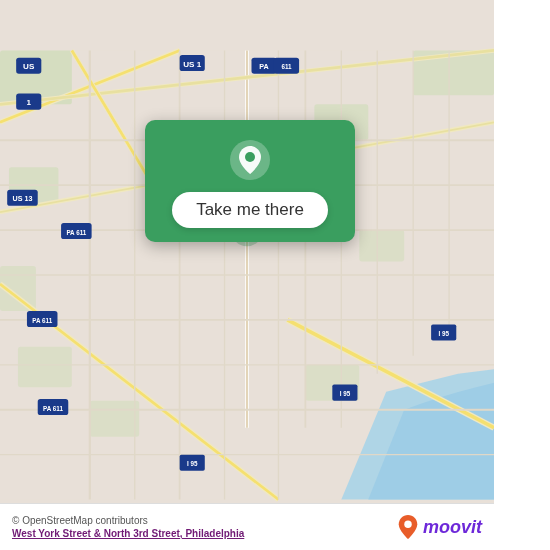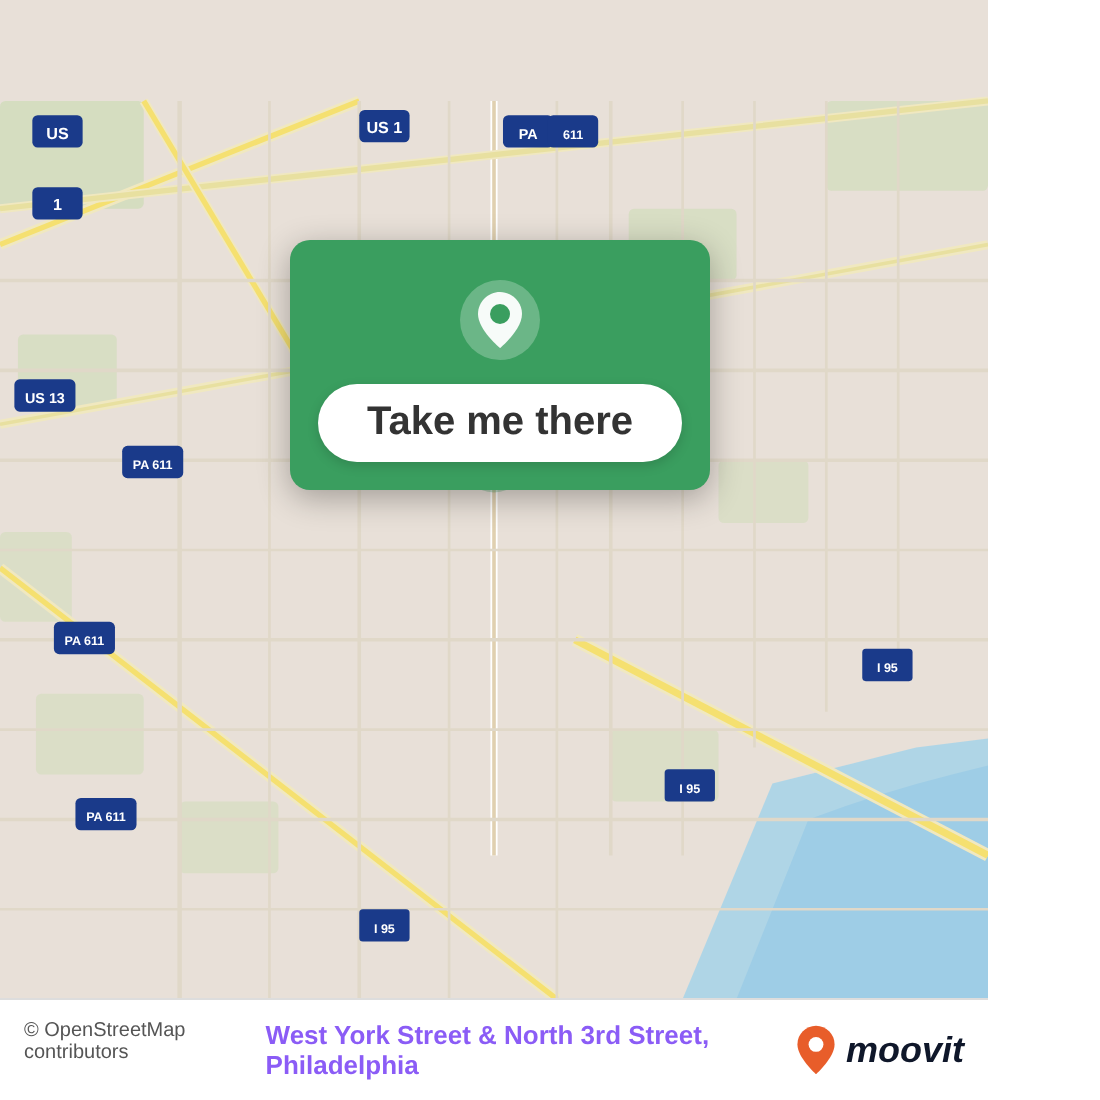--- a/index.html
+++ b/index.html
@@ -48,22 +48,22 @@
       height: 44px;
       margin-bottom: 10px;
     }
 
     #take-me-there-btn {
       background: white;
       color: #333;
       border: none;
       border-radius: 20px;
       padding: 8px 24px;
-      font-size: 20px;
-      font-weight: 700;
+      font-size: 17px;
+      font-weight: 400;
       cursor: pointer;
       white-space: nowrap;
       box-shadow: 0 2px 6px rgba(0,0,0,0.15);
     }
 
     
     #bottom-bar {
       position: absolute;
       bottom: 0;
       left: 0;
@@ -77,45 +77,46 @@
       z-index: 20;
     }
 
     #osm-attribution {
       font-size: 10px;
       color: #555;
     }
 
     #bottom-left {
       display: flex;
-      flex-direction: row;
+      flex-direction: column;
       gap: 2px;
     }
 
     #location-name {
-      font-size: 13px;
+      font-size: 10px;
       font-weight: 600;
-      color: #8b5cf6;
+      color: #701a75;
+      text-decoration: underline;
     }
 
     #moovit-logo {
       display: flex;
       align-items: center;
       gap: 4px;
     }
 
     #moovit-pin {
       width: 22px;
       height: 26px;
     }
 
     #moovit-text {
       font-size: 18px;
       font-weight: 700;
-      color: #0f172a;
+      color: #6d28d9;
       font-style: italic;
     }
   </style>
 </head>
 <body>
 
 <div id="map-container">
 
   <svg id="map-svg" viewBox="0 0 550 500" xmlns="http://www.w3.org/2000/svg">
 

